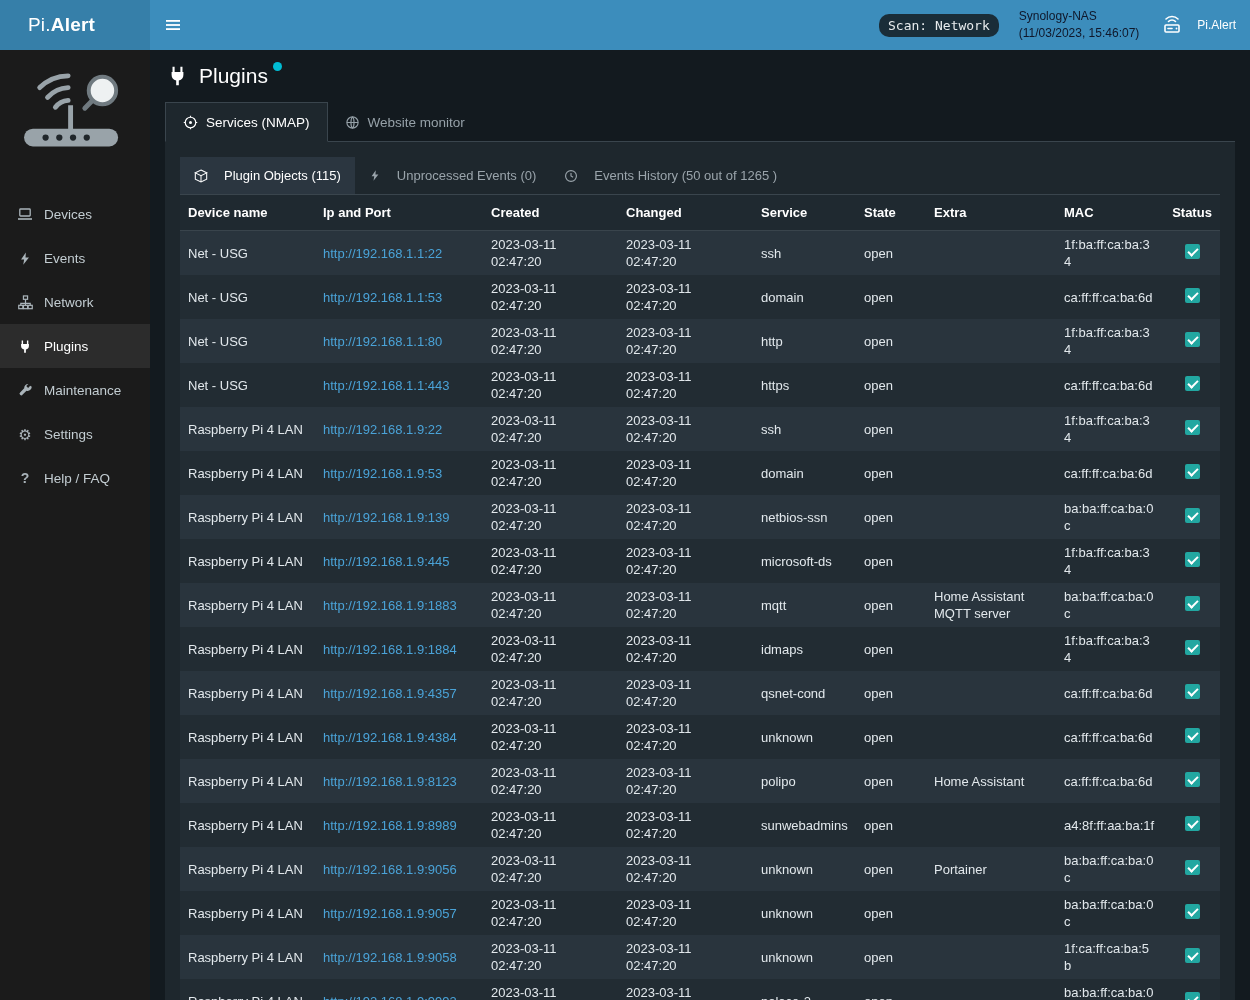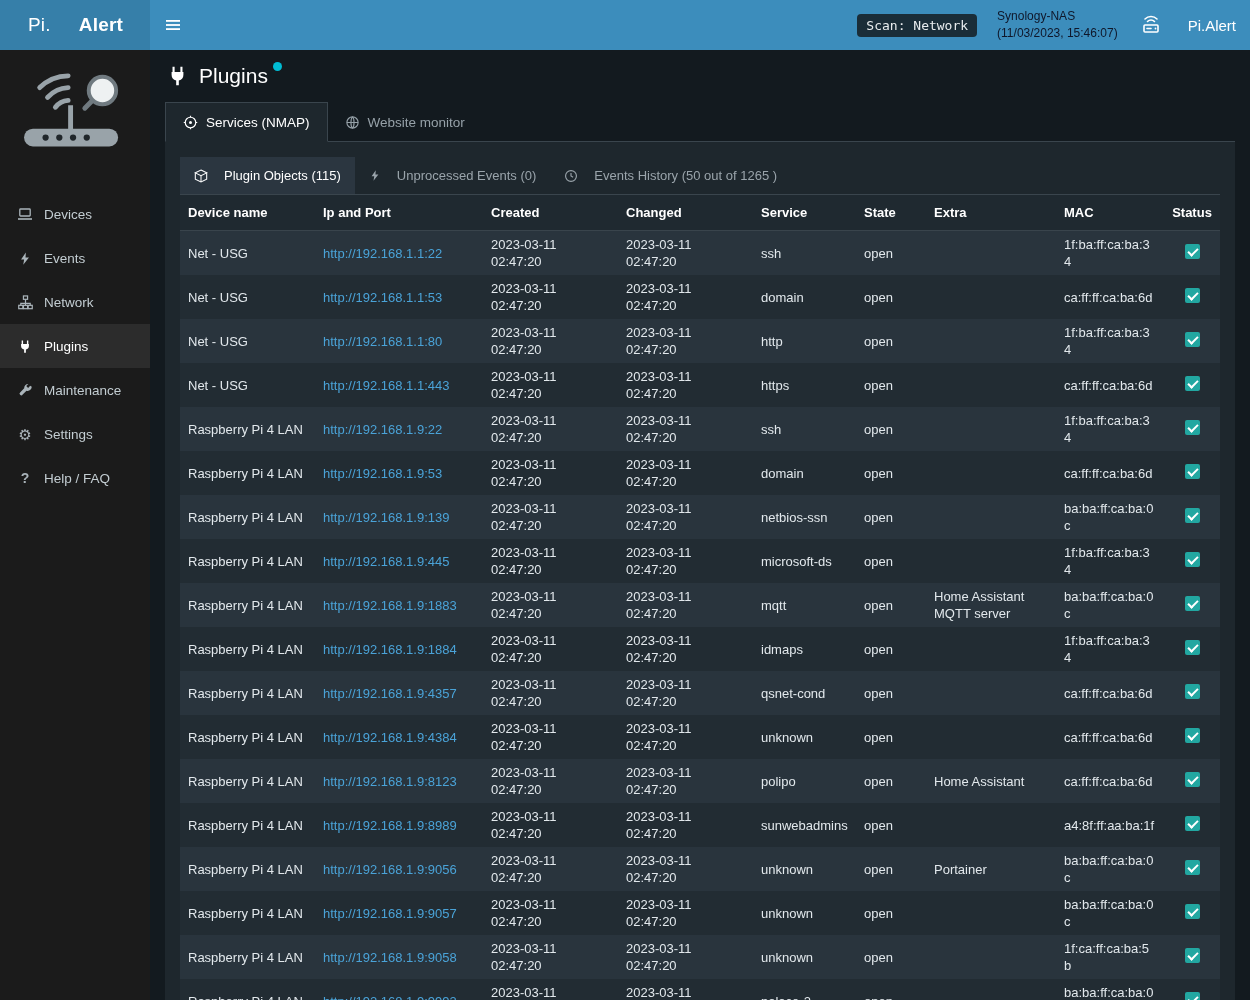--- a/index.html
+++ b/index.html
@@ -8,35 +8,35 @@
     width:1250px; height:1000px; overflow:hidden;
     background:#131a1f;
     font-family:"Liberation Sans", sans-serif;
     color:#e2e8ec;
   }
   
   .topbar { display:flex; height:50px; }
   .logo {
     width:150px; height:50px; background:#367fa9; color:#fff;
     display:flex; align-items:center; padding-left:28px;
-    font-size:19px; letter-spacing:.2px;gap:28px;
+    font-size:19px; letter-spacing:.2px;
   }
   .logo b { font-weight:bold;text-align:center; }
   .navbar { flex:1; background:#3c8dbc; display:flex; align-items:center; }
   .hamburger {
     width:46px; height:50px; display:flex; align-items:center; justify-content:center;
     color:#fff; cursor:pointer;
   }
   .nav-right { margin-left:auto; display:flex; align-items:center; gap:20px; padding-right:14px; }
   .scan-badge {
     font-family:"DejaVu Sans Mono", monospace; font-size:13px; color:#e8ecee;
-    background:rgba(20,28,33,.85); padding:4px 9px; border-radius:4px;
+    background:rgba(20,28,33,.85); padding:4px 9px; border-radius:10px;
   }
   .host-block { color:#0f172a; font-size:12px; line-height:1.4; }
-  .app-link { display:flex; align-items:center; gap:24px; color:#fff; font-size:15px; cursor:pointer; }
+  .app-link { display:flex; align-items:center; gap:12px; color:#fff; font-size:12px; cursor:pointer; }
   
   .lower { display:flex; height:950px; }
   .sidebar { width:150px; background:#1b1b1b; flex-shrink:0; }
   .router-logo { display:flex; justify-content:center; margin:18px 0 26px; }
   .menu { list-style:none; margin:0; padding:0; }
   .menu li {
     height:44px; display:flex; align-items:center; gap:10px; padding-left:16px;
     color:#c3cdd2; font-size:13.5px; cursor:pointer;
   }
   .menu li .mi { width:18px; display:flex; justify-content:center; color:#aab4ba; }

